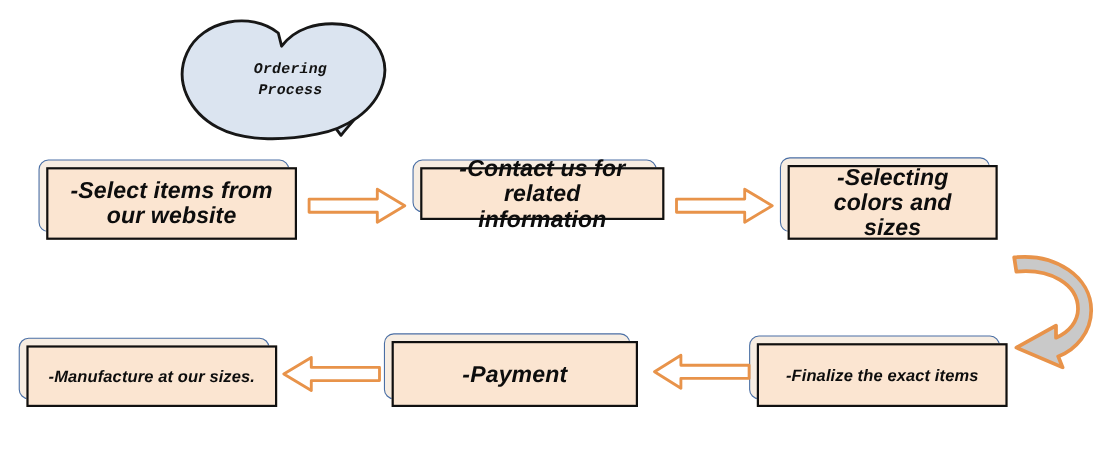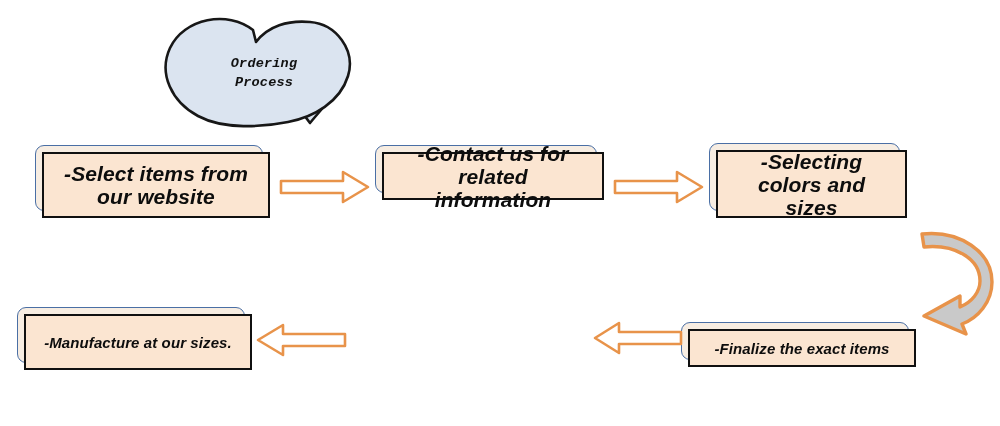--- a/index.html
+++ b/index.html
@@ -175,33 +175,39 @@
                L 58 106
                L 16 88
                L 52 68
                L 52 79
                C 64 74, 72 64, 72 53
                C 72 30, 46 16, 16 19
                Z" fill="#c9c9c9" stroke="#e8934a" stroke-width="3.4" stroke-linejoin="round"></path>
     </svg>
   </div>
 
-  <div class="node wide" style="left:688px; top:329px; width:228px; height:38px;border-radius:17px;">
+  <div class="node wide" style="left:688px; top:312px; width:228px; height:58px;border-radius:17px;">
     <div class="backing"></div>
     <div class="facebox">
       <span class="nodetext">-Finalize the exact items</span>
     </div>
   </div>
 
   <div class="arrow" style="left:593px; top:320px;">
     <svg width="90" height="36" viewBox="0 0 90 36">
       <path d="M88 12 L26 12 L26 3 L2 18 L26 33 L26 24 L88 24 Z" fill="none" stroke="#e8934a" stroke-width="2.6" stroke-linejoin="round"></path>
     </svg>
   </div>
 
+  <div class="node" style="left:356px; top:310px; width:224px; height:60px;">
+    <div class="backing"></div>
+    <div class="facebox">
+      <span class="nodetext">-Payment</span>
+    </div>
+  </div>
 
   <div class="arrow" style="left:255px; top:322px;">
     <svg width="92" height="36" viewBox="0 0 92 36">
       <path d="M90 12 L28 12 L28 3 L3 18 L28 33 L28 24 L90 24 Z" fill="none" stroke="#e8934a" stroke-width="2.6" stroke-linejoin="round"></path>
     </svg>
   </div>
 
   <div class="node wide" style="left:24px; top:314px; width:228px; height:56px;">
     <div class="backing"></div>
     <div class="facebox">

